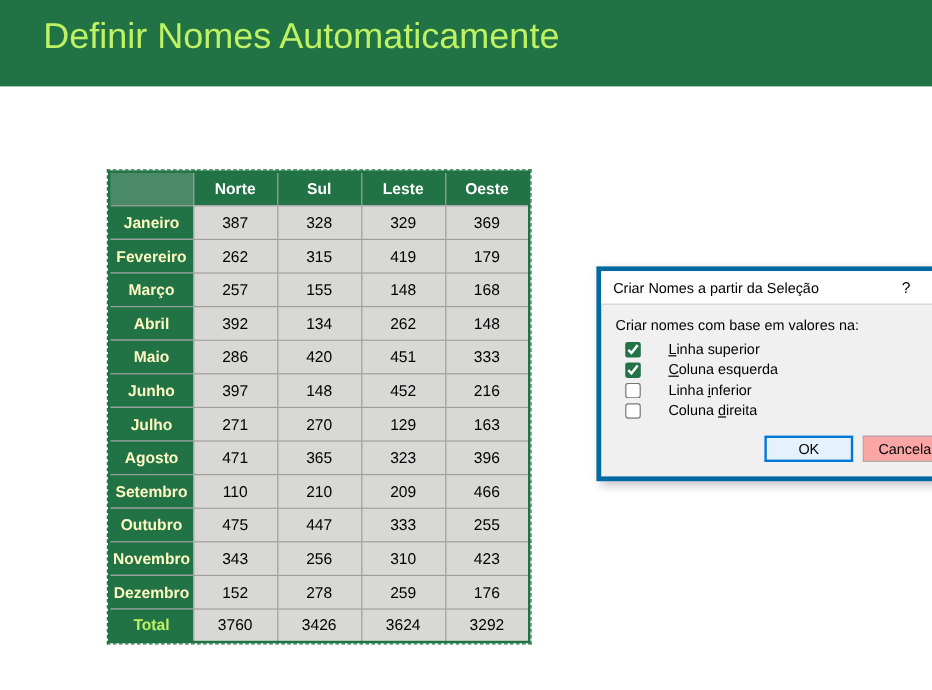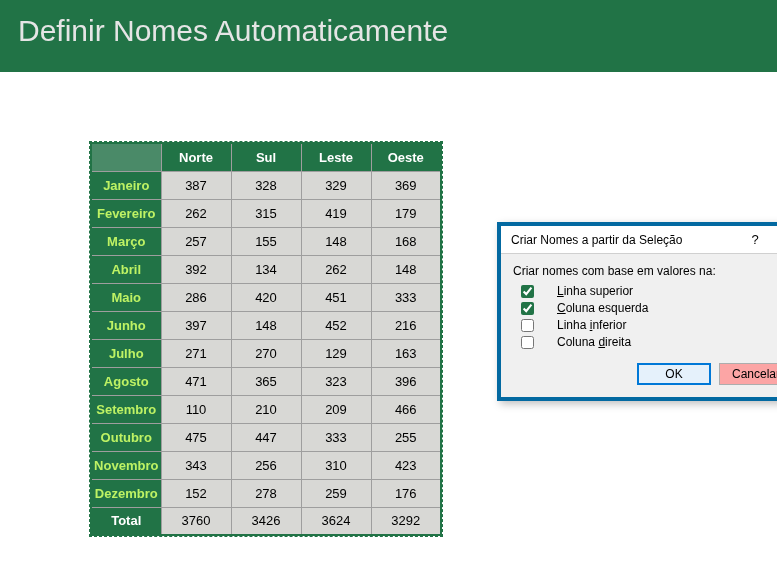--- a/index.html
+++ b/index.html
@@ -6,22 +6,22 @@
   body {
     font-family: "Segoe UI", Arial, sans-serif;
     background: #fff;
     width: 777px;
     height: 575px;
     overflow: hidden;
     position: relative;
   }
   .banner {
     background: #217346;
-    color: #e5e5e5;
-    padding: 14px 20px 24px 18px;
+    color: #bef264;
+    padding: 14px 20px 24px 36px;
     font-size: 30px;
     font-weight: 300;
   }
   .content {
     position: relative;
     padding-top: 70px;
     padding-left: 90px;
   }
   table.data {
     border-collapse: collapse;
@@ -38,29 +38,29 @@
   table.data th {
     background: #217346;
     color: #fff;
     font-weight: bold;
   }
   table.data th.corner {
     background: #4a8a68;
   }
   table.data th.rowhdr {
     background: #217346;
-    color: #bef264;
+    color: #fef9c3;
     font-weight: bold;
   }
   table.data tr.data-row td {
     background: #d8d8d5;
   }
   table.data tr.total-row th {
     background: #217346;
-    color:#ffffff;
+    color:#bef264;
     font-weight:bold;
   }
   table.data tr.total-row td {
     background: #d8d8d5;
     font-weight: normal;
   }
   
   .selection-wrap {
     position: relative;
     display: inline-block;

